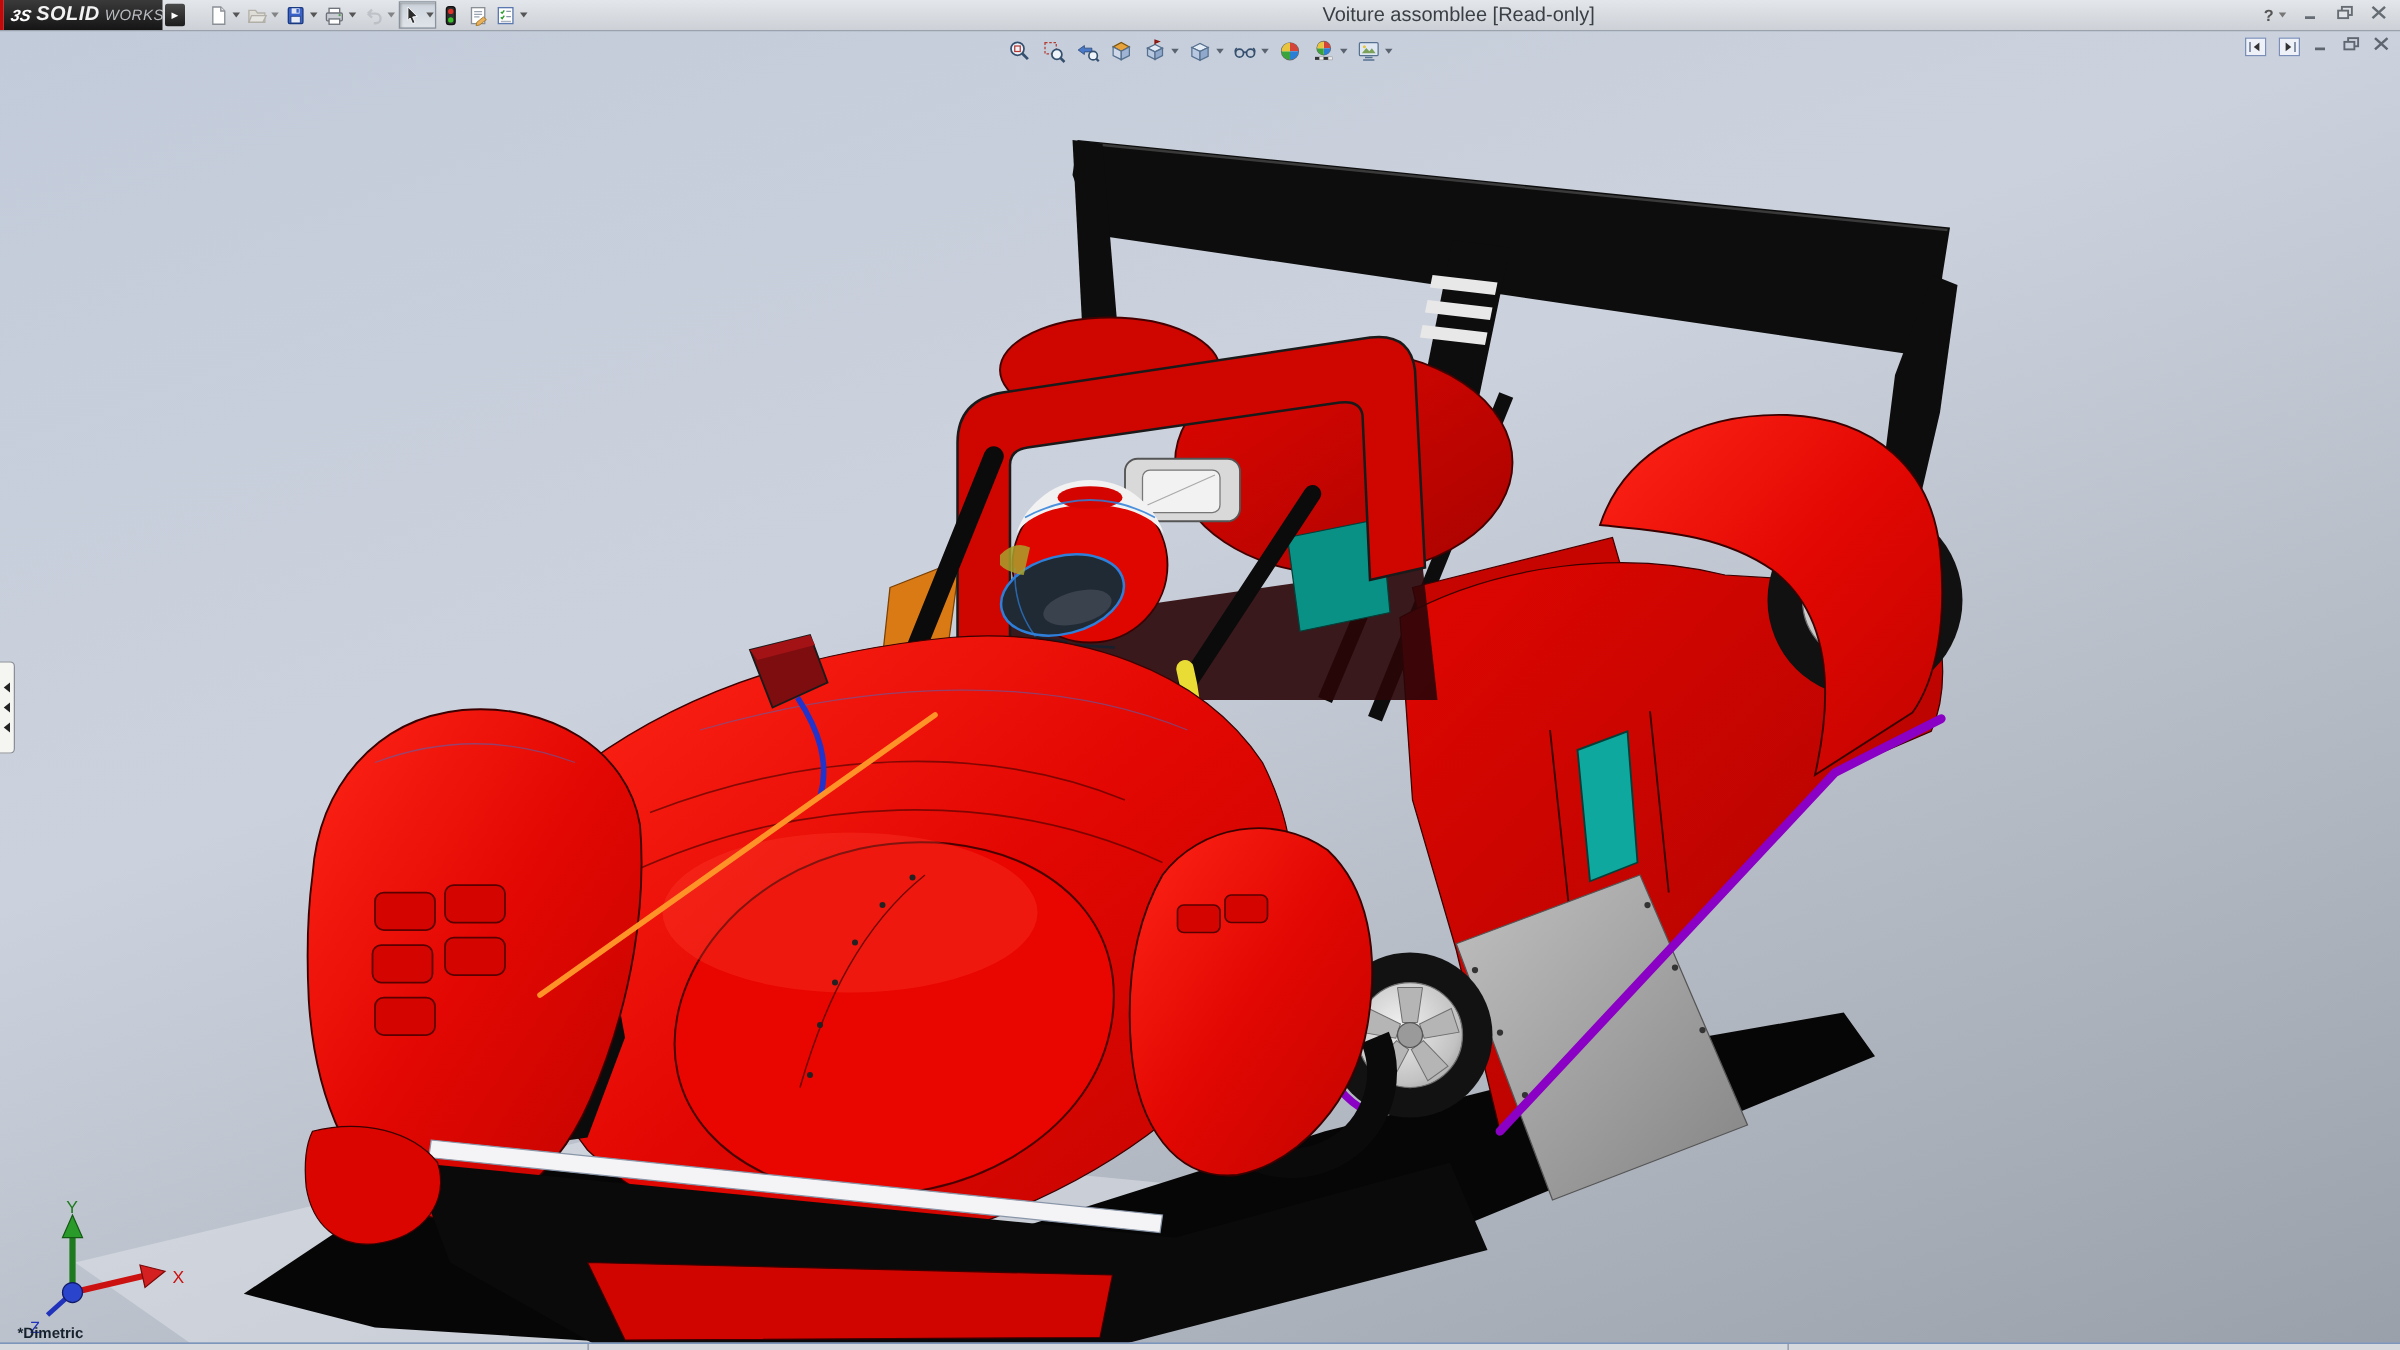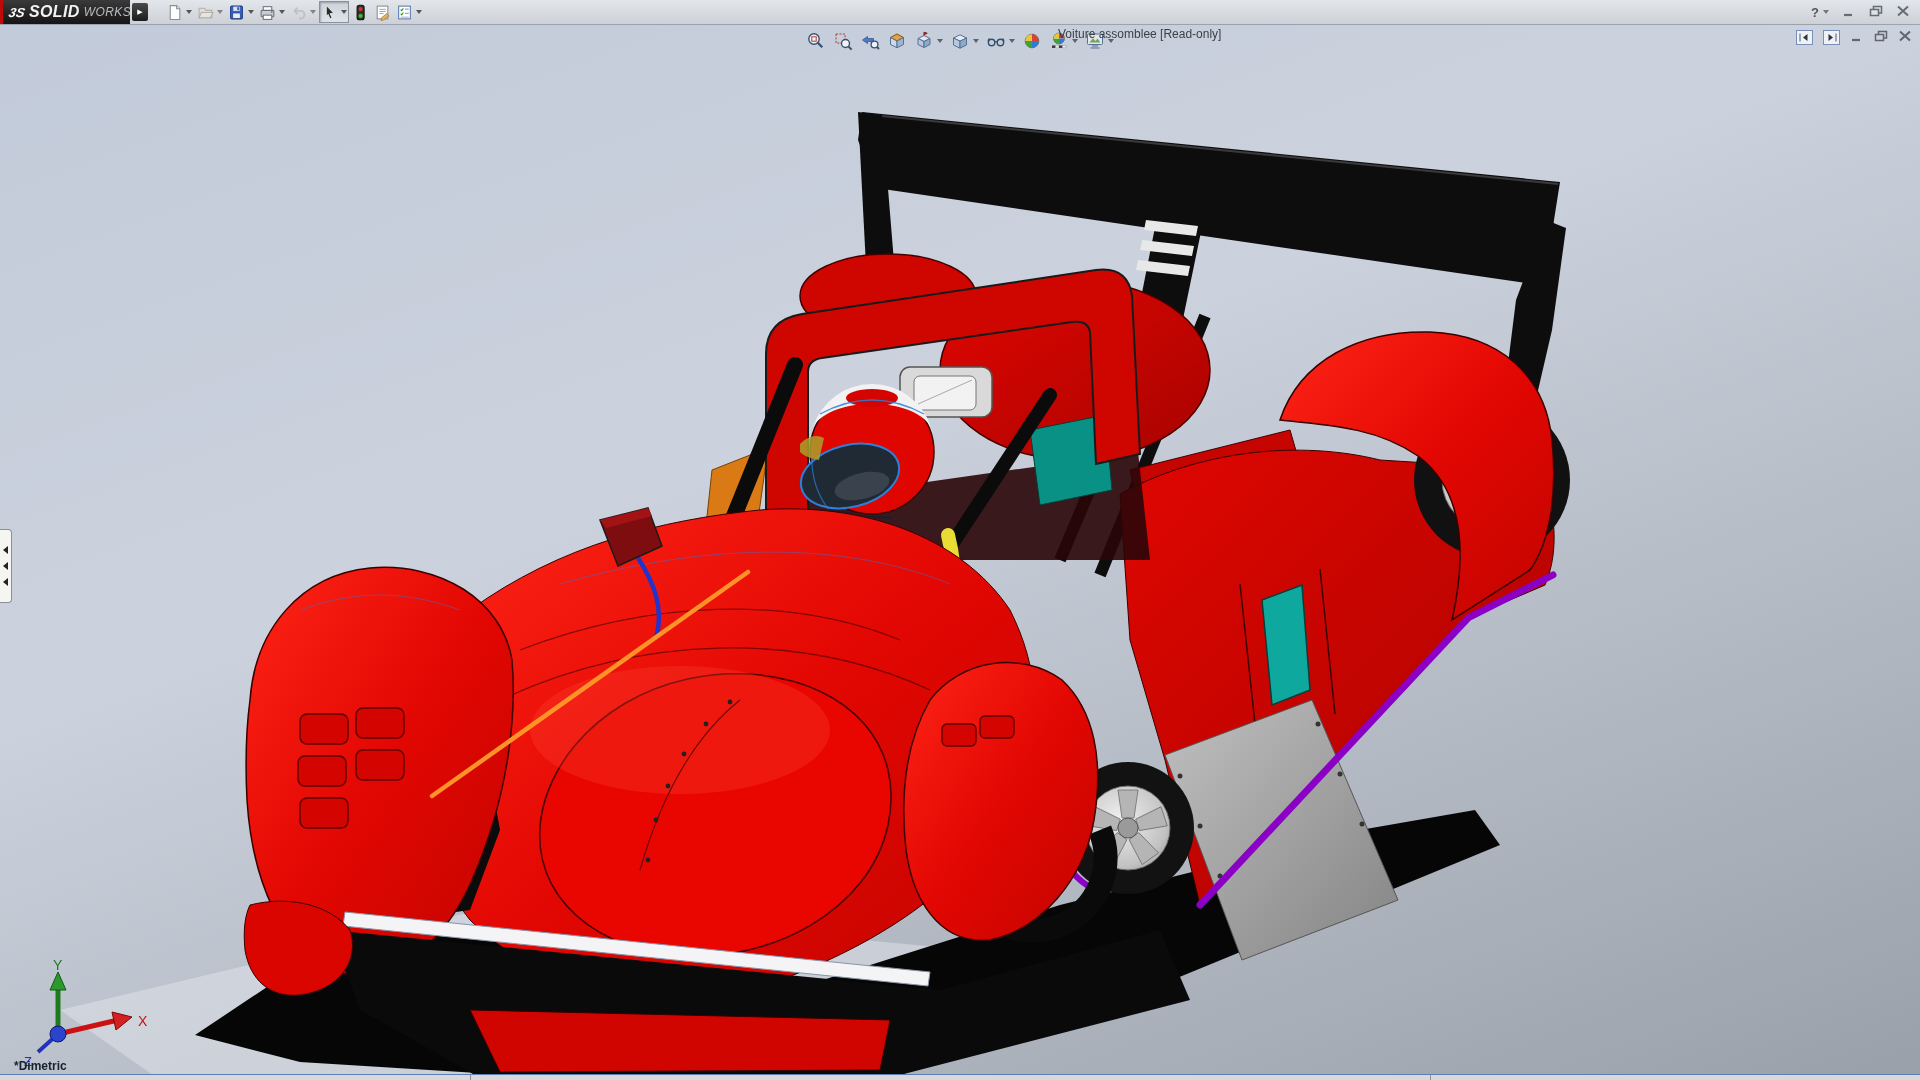--- a/index.html
+++ b/index.html
@@ -19,21 +19,21 @@
   .overflow-btn{width:16px;height:18px;margin-left:2px;background:linear-gradient(#4a4a4a,#1c1c1c);
     color:#fff;font-size:7px;display:flex;align-items:center;justify-content:center;border-radius:2px;cursor:default;}
   .tools{display:flex;align-items:center;margin-left:16px;gap:1px;}
   .tool{display:flex;align-items:center;height:20px;padding:0 1px;border:1px solid transparent;}
   .tool svg{width:17px;height:17px;}
   .tool .dd{width:0;height:0;border-left:3px solid transparent;border-right:3px solid transparent;
     border-top:4px solid #555;margin-left:3px;}
   .tool.disabled{opacity:.65;}
   .tool.active{background:linear-gradient(#cdd3db,#dfe4ea);border:1px solid #8a929c;
     box-shadow:inset 1px 1px 2px rgba(0,0,0,.25);}
-  .tb-title{position:absolute;left:1058px;top:4px;font-size:12px;color:#3a3f46;margin-top:23px;}
+  .tb-title{position:absolute;left:1058px;top:4px;font-size:16px;color:#3a3f46;}
   .tb-right{position:absolute;right:10px;top:2px;display:flex;align-items:center;gap:13px;height:20px;}
   .tb-right .help{font-size:13px;font-weight:bold;color:#555;display:flex;align-items:center;}
   .tb-right .help .dd{width:0;height:0;border-left:3px solid transparent;border-right:3px solid transparent;
     border-top:4px solid #777;margin-left:4px;}
   .winglyph svg{width:14px;height:12px;}
 
   
   .viewport{position:absolute;left:0;top:24px;width:1920px;height:1056px;
     background:linear-gradient(160deg,#c2cbda 0%,#ccd2dd 40%,#b2b8c2 72%,#9aa0a9 100%);}
   .gfx{position:absolute;inset:0;}

